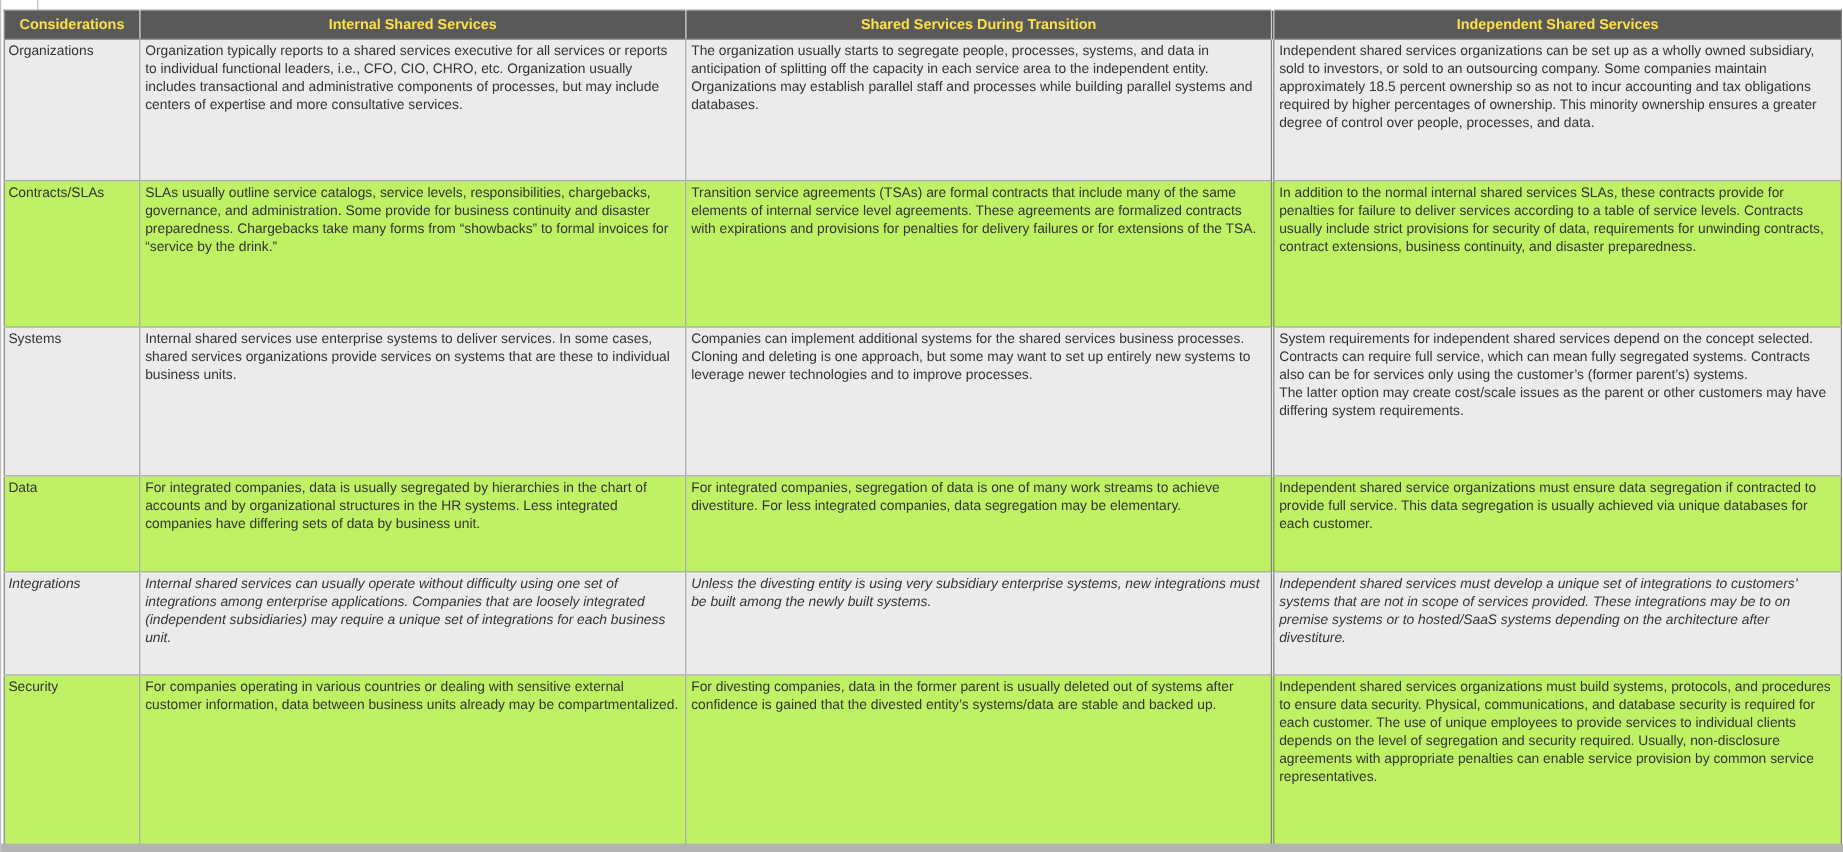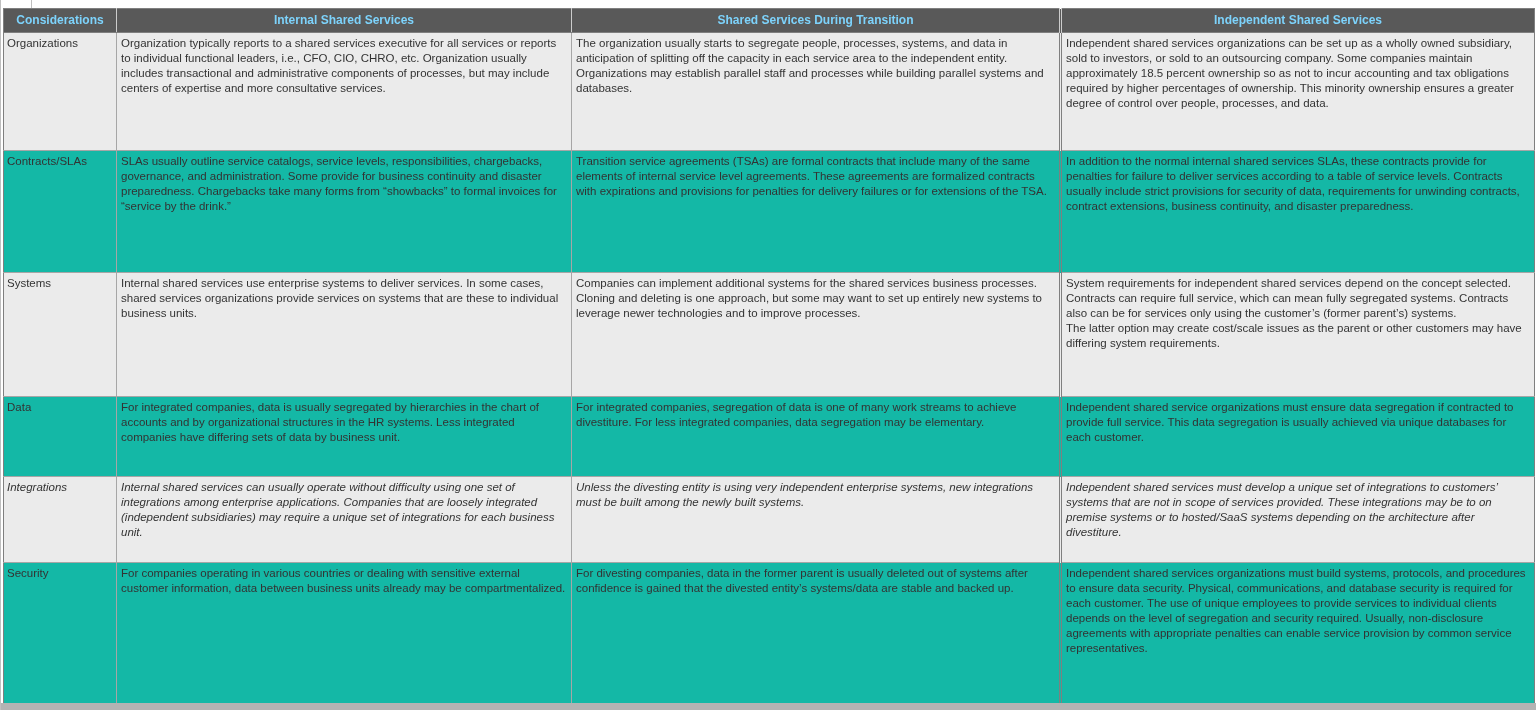--- a/index.html
+++ b/index.html
@@ -32,21 +32,21 @@
     line-height: 15px;
     border: 1px solid #7f7f7f;
   }
   col.c-label { width: 113px; }
   col.c-internal { width: 455px; }
   col.c-transition { width: 489px; }
   col.c-independent { width: 474px; }
 
   thead th {
     background: #595959;
-    color: #7dd3fc;
+    color: #fde047;
     font-weight: bold;
     font-size: 12px;
     text-align: center;
     height: 24px;
     padding: 2px 4px;
     border-left: 1px solid #cccccc;
     border-bottom: 1px solid #7f7f7f;
     vertical-align: middle;
   }
   thead th:first-child { border-left: none; }
@@ -57,21 +57,21 @@
     text-align: left;
     padding: 3px 5px 3px 4px;
     border-top: 1px solid #a6a6a6;
     border-left: 1px solid #a6a6a6;
     white-space: pre-line;
   }
   tbody td:first-child { border-left: none; padding-left: 3px; }
   tbody td.dbl { border-left: 3px double #7f7f7f; }
 
   tr.striped td { background: #ebebeb; }
-  tr.plain td { background: #14b8a6; }
+  tr.plain td { background: #bef264; }
 
   tr.r-organization  { height: 118px; }
   tr.r-contracts     { height: 122px; }
   tr.r-systems       { height: 124px; }
   tr.r-data          { height: 80px; margin-top: 25px; }
   tr.r-integrations  { height: 86px; font-style: italic; }
   tr.r-security      { height: 164px; }
 
   td.row-label { white-space: normal; }
 </style>
@@ -118,21 +118,21 @@
       </tr>
       <tr class="plain r-data">
         <td class="row-label">Data</td>
         <td>For integrated companies, data is usually segregated by hierarchies in the chart of accounts and by organizational structures in the HR systems. Less integrated companies have differing sets of data by business unit.</td>
         <td>For integrated companies, segregation of data is one of many work streams to achieve divestiture. For less integrated companies, data segregation may be elementary.</td>
         <td class="dbl">Independent shared service organizations must ensure data segregation if contracted to provide full service. This data segregation is usually achieved via unique databases for each customer.</td>
       </tr>
       <tr class="striped r-integrations">
         <td class="row-label">Integrations</td>
         <td>Internal shared services can usually operate without difficulty using one set of integrations among enterprise applications. Companies that are loosely integrated (independent subsidiaries) may require a unique set of integrations for each business unit.</td>
-        <td>Unless the divesting entity is using very independent enterprise systems, new integrations must be built among the newly built systems.</td>
+        <td>Unless the divesting entity is using very subsidiary enterprise systems, new integrations must be built among the newly built systems.</td>
         <td class="dbl">Independent shared services must develop a unique set of integrations to customers’ systems that are not in scope of services provided. These integrations may be to on premise systems or to hosted/SaaS systems depending on the architecture after divestiture.</td>
       </tr>
       <tr class="plain r-security">
         <td class="row-label">Security</td>
         <td>For companies operating in various countries or dealing with sensitive external customer information, data between business units already may be compartmentalized.</td>
         <td>For divesting companies, data in the former parent is usually deleted out of systems after confidence is gained that the divested entity’s systems/data are stable and backed up.</td>
         <td class="dbl">Independent shared services organizations must build systems, protocols, and procedures to ensure data security. Physical, communications, and database security is required for each customer. The use of unique employees to provide services to individual clients depends on the level of segregation and security required. Usually, non-disclosure agreements with appropriate penalties can enable service provision by common service representatives.</td>
       </tr>
     </tbody>
   </table>

